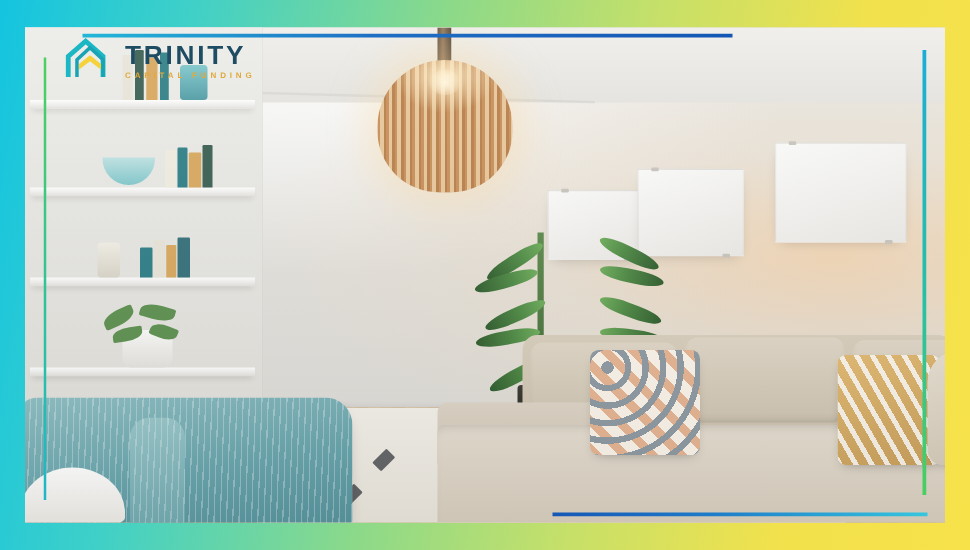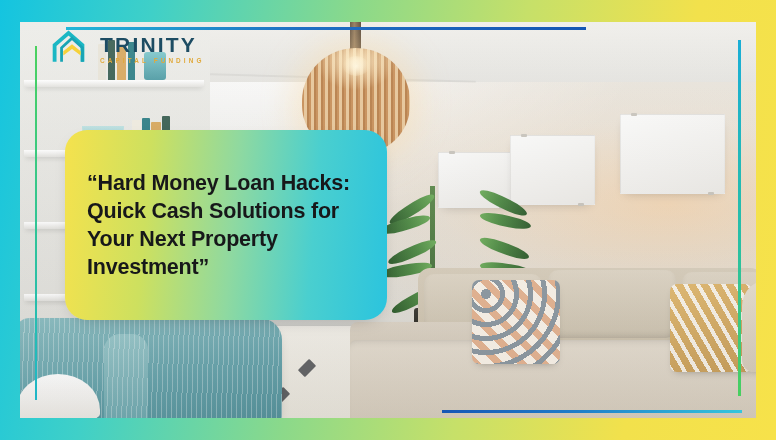--- a/index.html
+++ b/index.html
@@ -358,17 +358,14 @@
       <path d="M3 38 V19 L19 5 L35 19 V38" fill="none" stroke="#1BB7C4" stroke-width="4.4"></path>
       <path d="M11 38 V22 L23 11 L35 22 V38" fill="none" stroke="#18A4B4" stroke-width="3.2"></path>
       <path d="M13 26 L23 18 L33 26 L33 31 L23 23.5 L13 31 Z" fill="#F5D13A"></path>
     </svg>
     <div class="logo-words">
       <span class="logo-title">TRINITY</span>
       <span class="logo-sub">CAPITAL FUNDING</span>
     </div>
   </div>
 
-  <div class="card">
-    <div class="card-text">“Hard Money Loan Hacks: Quick Cash Solutions for Your Next Property Investment”</div>
-  </div>
 
 </div>
 
 </body></html>

